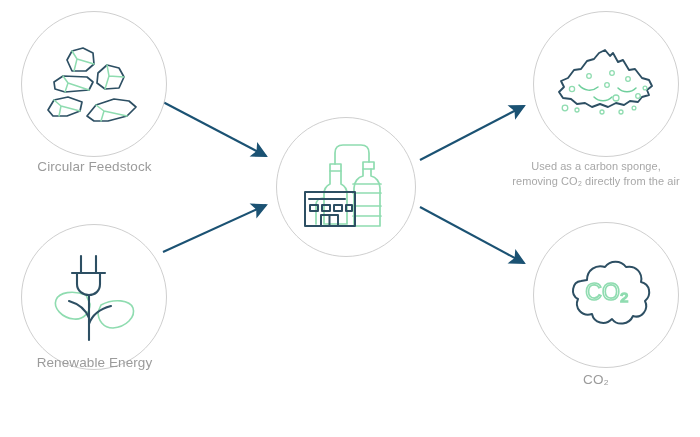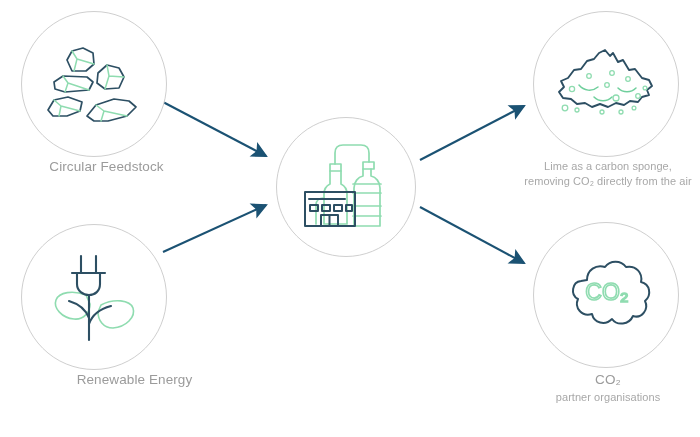--- a/index.html
+++ b/index.html
@@ -32,21 +32,20 @@
     box-sizing: border-box;
   }
   .node-icon {
     position: absolute;
     display: block;
   }
   .label-group {
     position: absolute;
     text-align: center;
     line-height: 1.32;
-    padding-left: 12px;
   }
   .label-title {
     font-size: 13.5px;
     color: #9b9b9b;
     letter-spacing: 0.1px;
     white-space: nowrap;
   }
   .label-desc {
     font-size: 11px;
     color: #a8a8a8;
@@ -122,21 +121,21 @@
       <g fill="none" stroke="#2d4f63" stroke-width="2.1" stroke-linejoin="round" stroke-linecap="round">
         <path d="M35,8 L35,24"></path>
         <path d="M50,8 L50,24"></path>
         <path d="M26,25 L59,25"></path>
         <path d="M31,26 L31,36 C31,43 37,47 43,47 C49,47 54,43 54,36 L54,26"></path>
         <path d="M43,47 L43,92"></path>
         <path d="M43,70 C40,62 33,56 23,53"></path>
         <path d="M43,76 C46,67 54,61 65,58"></path>
       </g>
     </svg>
-    <div class="label-group" style="left:0px; top:371px; width:189px;margin-left:28px;">
+    <div class="label-group" style="left:0px; top:354px; width:189px;">
       <div class="label-title">Renewable Energy</div>
     </div>
   </div>
 
   <div class="node">
     <div class="node-circle" style="left:276px; top:117px; width:140px; height:140px;"></div>
     <svg class="node-icon" style="left:297px; top:136px; width:100px; height:100px;" viewBox="0 0 100 100">
       <g fill="none" stroke="#8fdcb0" stroke-width="1.7" stroke-linejoin="round" stroke-linecap="round">
         <path d="M38,28 L38,17 C38,12 41,9 46,9 L64,9 C69,9 72,12 72,17 L72,26"></path>
         <rect x="33" y="28" width="11" height="7"></rect>
@@ -185,35 +184,34 @@
         <circle cx="15" cy="68" r="2.8"></circle>
         <circle cx="27" cy="70" r="2"></circle>
         <circle cx="52" cy="72" r="2"></circle>
         <circle cx="71" cy="72" r="2"></circle>
         <circle cx="95" cy="48" r="1.9"></circle>
         <circle cx="84" cy="68" r="1.9"></circle>
       </g>
     </svg>
     <div class="label-group" style="left:492px; top:158px; width:208px;">
       <div class="label-desc">
-        <span class="label-desc-line">Lime as a carbon sponge,</span>
+        <span class="label-desc-line">Used as a carbon sponge,</span>
         <span class="label-desc-line">removing CO₂ directly from the air</span>
       </div>
     </div>
   </div>
 
   <div class="node">
     <div class="node-circle" style="left:533px; top:222px; width:146px; height:146px;"></div>
     <svg class="node-icon" style="left:557px; top:256px; width:100px; height:80px;" viewBox="0 0 100 80">
       <path d="M30,24 C30,14 39,8 48,11 C53,4 64,4 69,11 C79,9 86,17 84,26
                C93,28 95,39 88,45 C92,53 85,63 76,60 C72,69 60,70 55,63
                C48,70 37,67 35,58 C25,61 17,52 21,43 C13,39 15,26 24,25 Z" fill="none" stroke="#2d4f63" stroke-width="2" stroke-linejoin="round" stroke-linecap="round"></path>
       <text x="50" y="44" text-anchor="middle" font-family="Liberation Sans, sans-serif" font-size="23" font-weight="400" fill="none" stroke="#8fdcb0" stroke-width="1.6">CO₂</text>
     </svg>
     <div class="label-group" style="left:492px; top:371px; width:208px;">
       <div class="label-title">CO₂</div>
       <div class="label-desc">
-        <span class="label-desc-line">partner organisations</span>
       </div>
     </div>
   </div>
 
 </div>
 
 </body></html>

